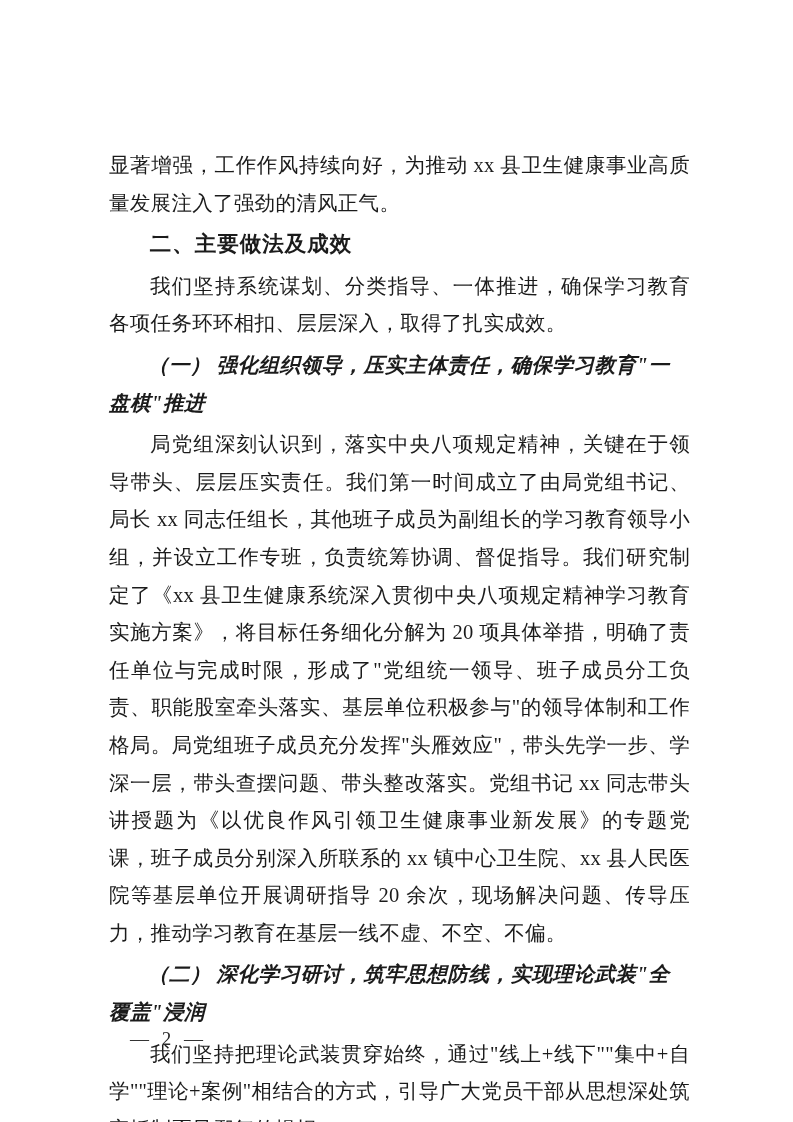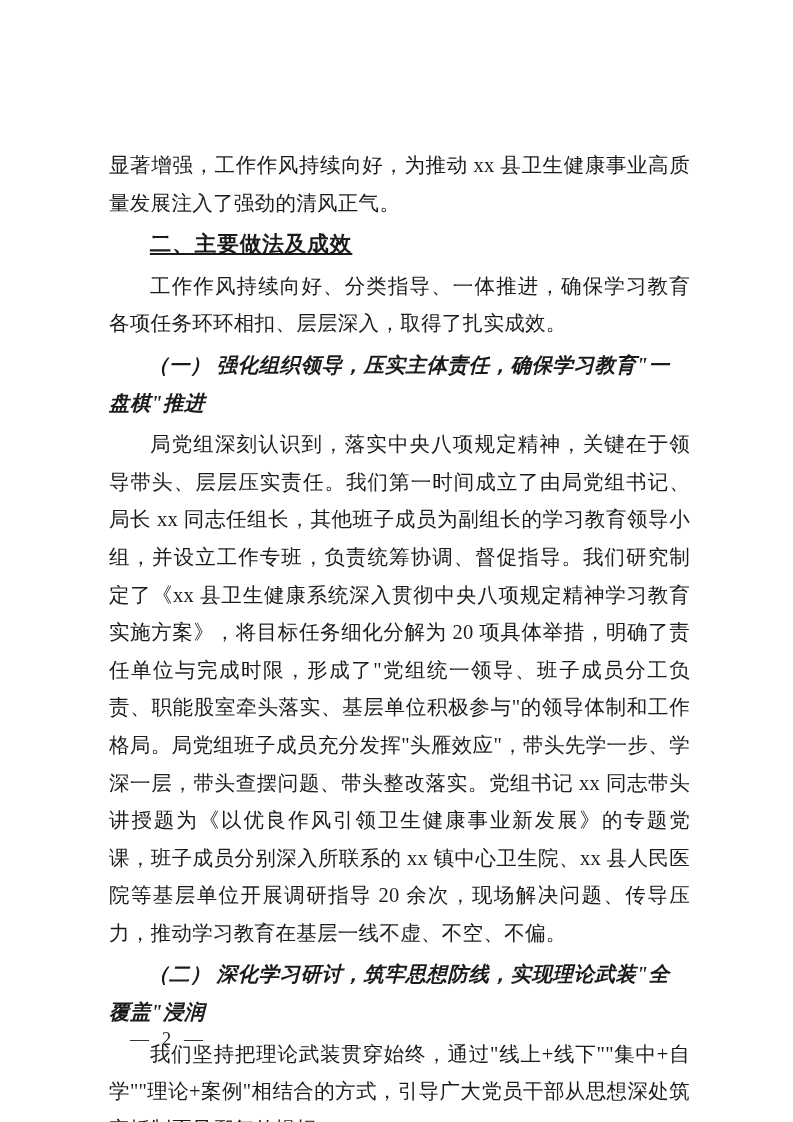--- a/index.html
+++ b/index.html
@@ -35,21 +35,20 @@
   .content p.indent {
     text-indent: 2em;
   }
   .content p.h1 {
     font-family: "Liberation Sans", sans-serif;
     font-weight: bold;
     font-size: 21.5px;
     text-indent: 1.9em;
     text-align: left;
     letter-spacing: 1px;
-    text-decoration: underline;
   }
   .content p.h2 {
     font-weight: bold;
     font-style: italic;
     font-size: 20.5px;
     text-indent: 1.9em;
     text-align: left;
     letter-spacing: 0.5px;
   }
   .page-number {
@@ -62,20 +61,20 @@
     font-family: "Liberation Serif", serif;
   }
 </style>
 </head>
 <body>
 
 <div class="page">
   <div class="content">
       <p class="body">显著增强，工作作风持续向好，为推动 xx 县卫生健康事业高质量发展注入了强劲的清风正气。</p>
       <p class="h1 indent">二、主要做法及成效</p>
-      <p class="body indent">工作作风持续向好、分类指导、一体推进，确保学习教育各项任务环环相扣、层层深入，取得了扎实成效。</p>
+      <p class="body indent">我们坚持系统谋划、分类指导、一体推进，确保学习教育各项任务环环相扣、层层深入，取得了扎实成效。</p>
       <p class="h2 indent">（一） 强化组织领导，压实主体责任，确保学习教育"一盘棋"推进</p>
       <p class="body indent">局党组深刻认识到，落实中央八项规定精神，关键在于领导带头、层层压实责任。我们第一时间成立了由局党组书记、局长 xx 同志任组长，其他班子成员为副组长的学习教育领导小组，并设立工作专班，负责统筹协调、督促指导。我们研究制定了《xx 县卫生健康系统深入贯彻中央八项规定精神学习教育实施方案》，将目标任务细化分解为 20 项具体举措，明确了责任单位与完成时限，形成了"党组统一领导、班子成员分工负责、职能股室牵头落实、基层单位积极参与"的领导体制和工作格局。局党组班子成员充分发挥"头雁效应"，带头先学一步、学深一层，带头查摆问题、带头整改落实。党组书记 xx 同志带头讲授题为《以优良作风引领卫生健康事业新发展》的专题党课，班子成员分别深入所联系的 xx 镇中心卫生院、xx 县人民医院等基层单位开展调研指导 20 余次，现场解决问题、传导压力，推动学习教育在基层一线不虚、不空、不偏。</p>
       <p class="h2 indent">（二） 深化学习研讨，筑牢思想防线，实现理论武装"全覆盖"浸润</p>
       <p class="body indent">我们坚持把理论武装贯穿始终，通过"线上+线下""集中+自学""理论+案例"相结合的方式，引导广大党员干部从思想深处筑牢抵制歪风邪气的堤坝。</p>
     </div>
   <div class="page-number">— 2 —</div>
 </div>
 
 </body></html>

